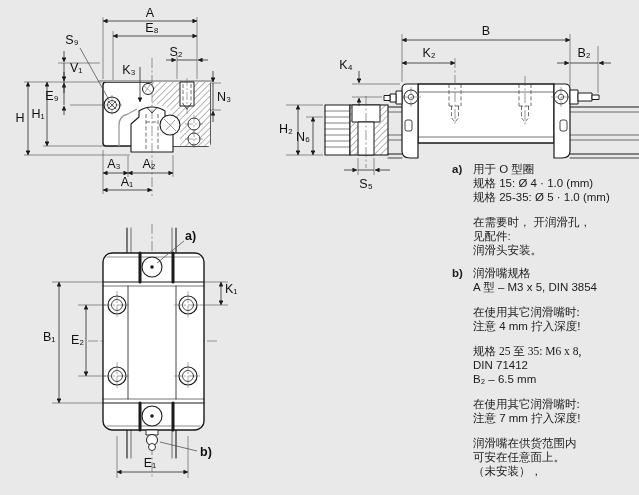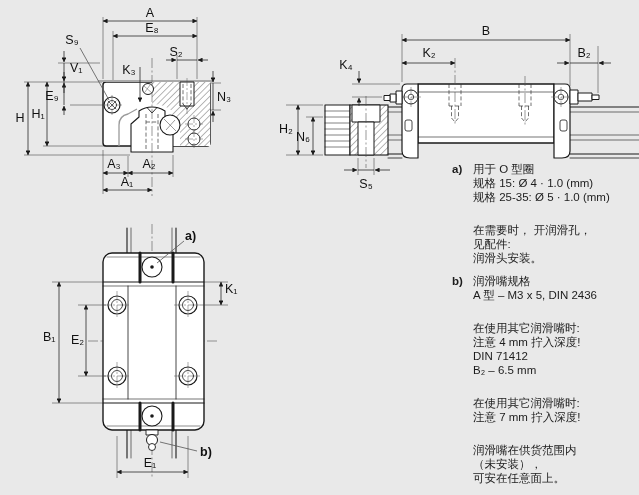--- a/index.html
+++ b/index.html
@@ -17,21 +17,21 @@
   .dsh{stroke:#333;stroke-width:.7;fill:none;stroke-dasharray:4 2.2;}
   .gry{stroke:#9a9a9a;fill:none;}
   .ldr{stroke:#555;stroke-width:.8;fill:none;}
   .t{font-family:"Liberation Sans","DejaVu Sans",sans-serif;font-size:12.5px;fill:#111;}
   
   .notes{position:absolute;left:452px;top:162px;width:186px;color:#1c1c1c;
          font-size:11.5px;line-height:14px;}
   .note{display:flex;margin-bottom:9px;}
   .note-label{width:21px;font-weight:bold;flex:none;}
   .note-body{flex:1;}
-  .gap{margin-top:19px;}
+  .gap{margin-top:11px;font-family:Liberation Serif, serif;}
 </style>
 </head>
 <body>
 
 <div class="canvas">
 
 <svg width="639" height="495" viewBox="0 0 639 495">
   <defs>
     <marker id="arr" viewBox="0 0 10 10" refX="9.5" refY="5" markerWidth="8" markerHeight="6" orient="auto-start-reverse">
           <path d="M0,0 L10,5 L0,10 Z" fill="#1a1a1a"></path>
@@ -257,27 +257,28 @@
       <div class="note-line">规格 25-35: Ø 5 · 1.0 (mm)</div>
       <div class="note-line gap">在需要时， 开润滑孔，</div>
       <div class="note-line">见配件:</div>
       <div class="note-line">润滑头安装。</div>
     </div>
   </div>
   <div class="note">
     <div class="note-label">b)</div>
     <div class="note-body">
       <div class="note-line">润滑嘴规格</div>
-      <div class="note-line">A 型 – M3 x 5, DIN 2436</div>
+      <div class="note-line">A 型 – M3 x 5, DIN 3854</div>
       <div class="note-line gap">在使用其它润滑嘴时:</div>
       <div class="note-line">注意 4 mm 拧入深度!</div>
+      <div class="note-line gap">规格 25 至 35: M6 x 8,</div>
       <div class="note-line">DIN 71412</div>
       <div class="note-line">B₂ – 6.5 mm</div>
       <div class="note-line gap">在使用其它润滑嘴时:</div>
       <div class="note-line">注意 7 mm 拧入深度!</div>
       <div class="note-line gap">润滑嘴在供货范围内</div>
+      <div class="note-line">可安在任意面上。</div>
       <div class="note-line">（未安装），</div>
-      <div class="note-line">可安在任意面上。</div>
     </div>
   </div>
 </div>
 
 </div>
 
 </body></html>

